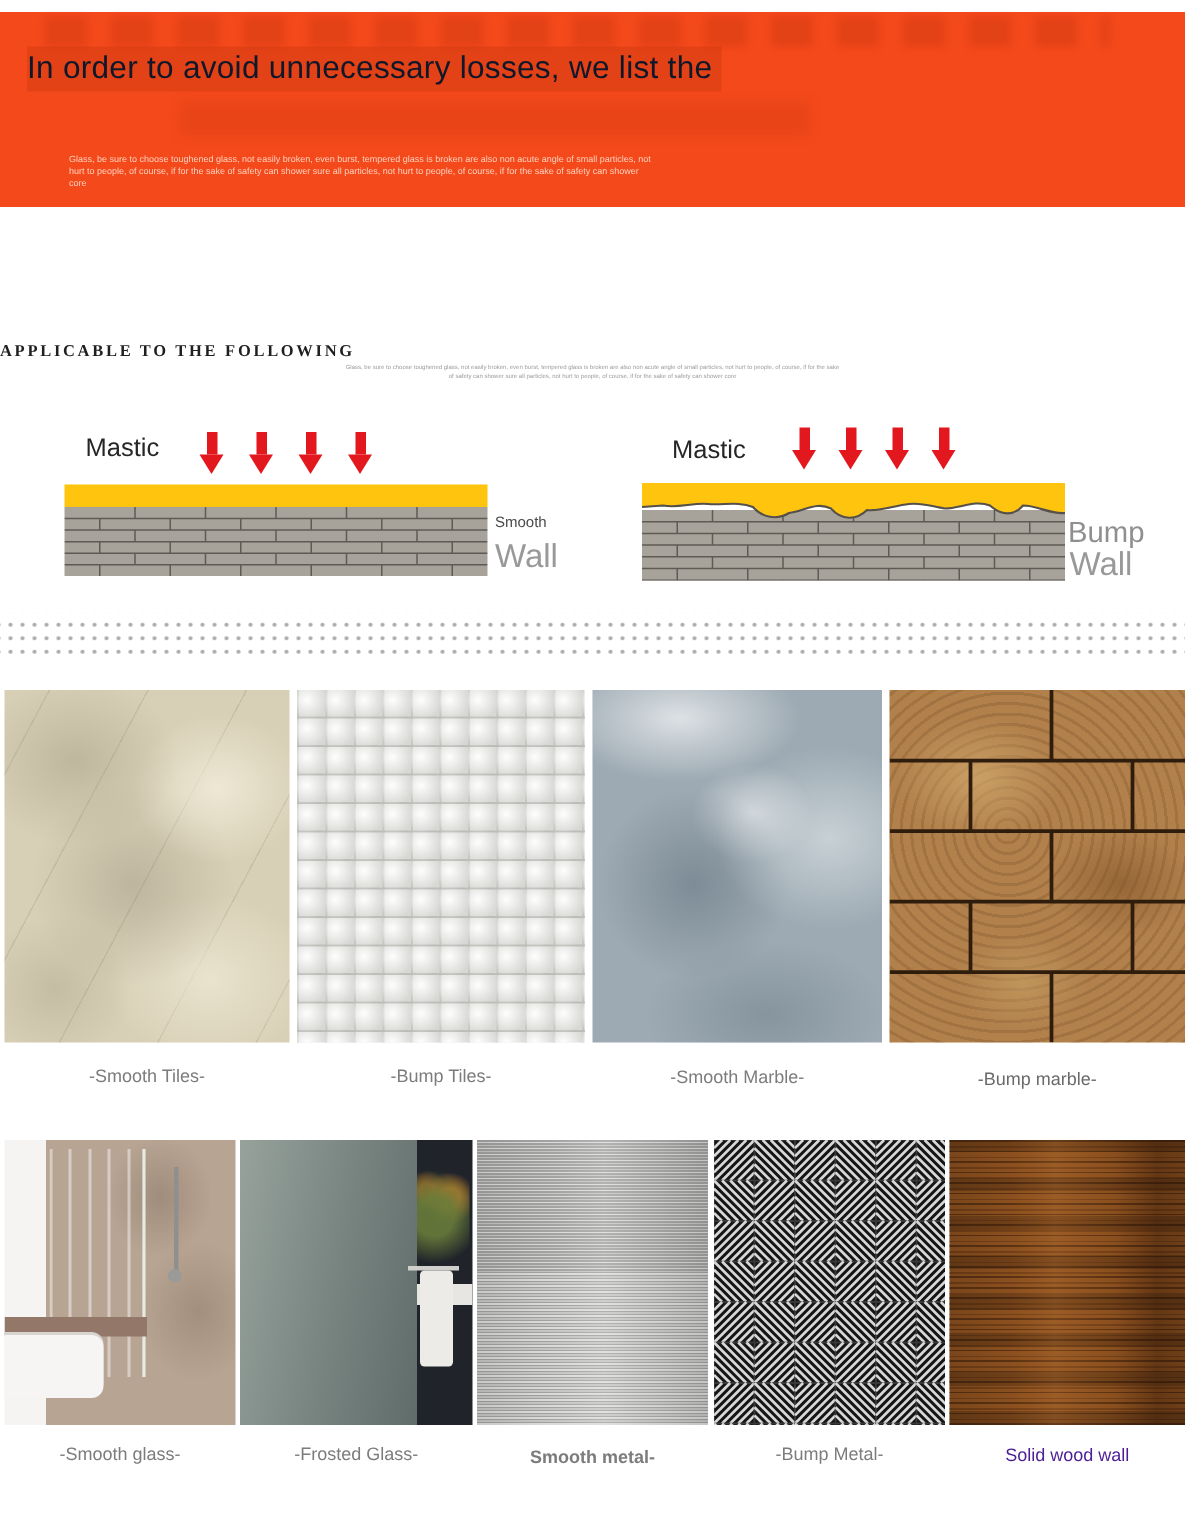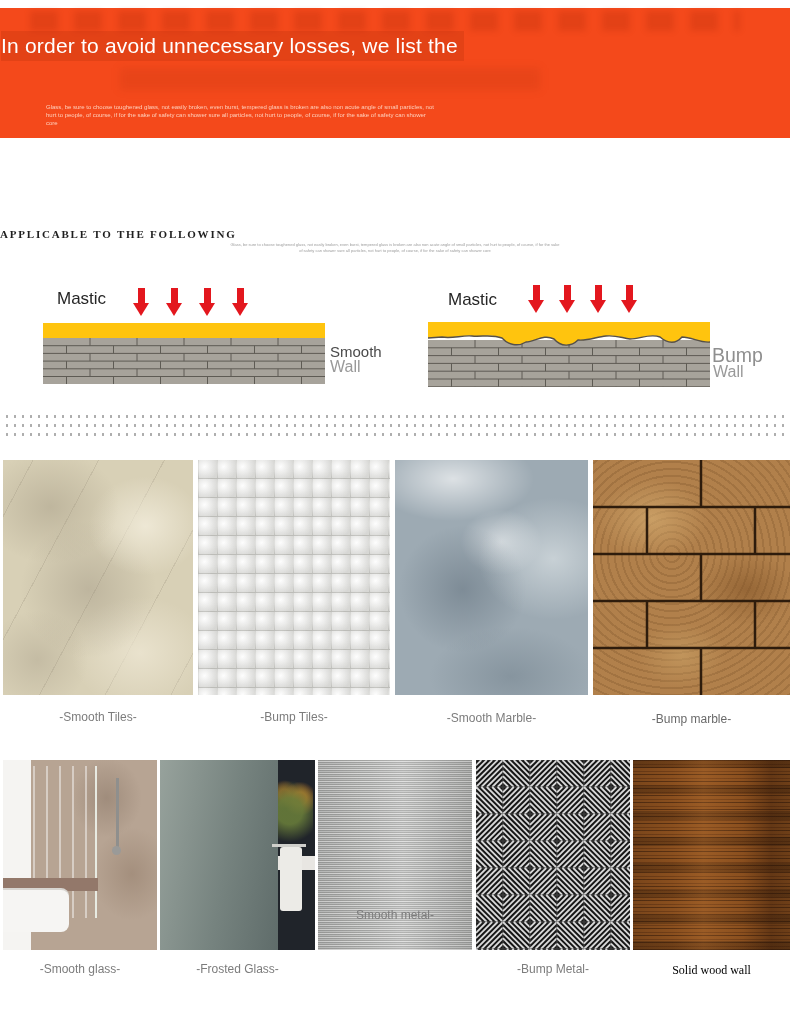--- a/index.html
+++ b/index.html
@@ -6,21 +6,21 @@
   .page{position:relative;width:790px;height:1011px;background:#fff;overflow:hidden;
         font-family:"Liberation Sans",sans-serif;}
 
   
   .banner{position:absolute;left:0;top:8px;width:790px;height:130px;background:#f4491b;}
   .banner-smudge{position:absolute;left:30px;top:3px;right:50px;height:20px;
      background:repeating-linear-gradient(90deg, rgba(140,25,0,.28) 0 28px, transparent 28px 44px);
      filter:blur(3px);opacity:.6;}
   .banner-smudge2{position:absolute;left:120px;top:60px;width:420px;height:22px;
      background:rgba(150,30,5,.12);filter:blur(4px);}
-  .banner-l{position:absolute;left:1px;color:#ffffff;font-size:21px;letter-spacing:.2px;}
+  .banner-l{position:absolute;left:18px;color:#0f172a;font-size:21px;letter-spacing:.2px;}
   .banner-l span{background:rgba(190,50,12,.30);padding:3px 6px 4px 0;}
   .banner-l1{top:26px;}
   .banner-l2{top:60px;}
   .banner-note{position:absolute;left:46px;top:95px;width:392px;font-size:6px;line-height:8px;
      color:#ffd2bf;}
 
   
   .sec-title{position:absolute;top:177px;left:0;width:790px;text-align:center;
      font-size:28px;color:#3c3c3c;}
   .sec-sub{position:absolute;top:228px;left:0;width:790px;
@@ -38,23 +38,23 @@
   .ar-right{left:528px;top:285px;gap:15px;}
   .arrow{position:relative;width:16px;height:28px;}
   .arrow::before{content:"";position:absolute;left:4.5px;top:0;width:7px;height:15px;background:#e3171e;}
   .arrow::after{content:"";position:absolute;left:0;top:15px;width:0;height:0;
      border-left:8px solid transparent;border-right:8px solid transparent;border-top:13px solid #e3171e;}
   .mastic-bar-left{position:absolute;left:43px;top:323px;width:282px;height:15px;background:#ffc40e;}
   .mastic-right{position:absolute;left:428px;top:322px;}
   .wall{position:absolute;background:#a7a39b;}
   .wall-left{left:43px;top:338px;}
   .wall-right{left:428px;top:340px;}
-  .wall-cap{position:absolute;color:#4a4a4a;font-size:15px;}
+  .wall-cap{position:absolute;color:#4a4a4a;font-size:10px;}
   .wc-smooth{left:330px;top:343px;}
-  .wall-word{position:absolute;color:#999;font-size:16px;}
+  .wall-word{position:absolute;color:#999;font-size:22px;}
   .ww-left{left:330px;top:358px;}
   .wc-bump{left:712px;top:344px;font-size:19.5px;color:#8f8f8f;position:absolute;}
   .ww-right{left:713px;top:363px;}
 
   
   .dots{position:absolute;left:0;top:409px;width:790px;height:27px;
      background-image:radial-gradient(circle,#adadad 1.1px,transparent 1.5px);
      background-size:8px 9px;background-position:3px 3px;}
 
   
@@ -785,17 +785,17 @@
           <line x1="162" y1="205.2" x2="151.2" y2="216"></line>
           <line x1="156.6" y1="189" x2="135" y2="210.6"></line>
           <line x1="162" y1="210.6" x2="156.6" y2="216"></line>
         </g>
       </svg>
   </div>
   <div class="tile tex-wood" style="left:633px;top:760px;width:157px;height:190px;"></div>
 
   <div class="tile-label" style="left:3px;top:962px;width:154px;">-Smooth glass-</div>
   <div class="tile-label" style="left:160px;top:962px;width:155px;">-Frosted Glass-</div>
-  <div class="tile-label" style="left:318px;top:908px;width:154px;">Smooth metal-</div>
+  <div class="tile-label" style="left:318px;top:964px;width:154px;font-weight:bold;">Smooth metal-</div>
   <div class="tile-label" style="left:476px;top:962px;width:154px;">-Bump Metal-</div>
-  <div class="tile-label" style="left:633px;top:963px;width:157px;color:#000000;font-family:Liberation Serif, serif;">Solid wood wall</div>
+  <div class="tile-label" style="left:633px;top:963px;width:157px;color:#4c1d95;">Solid wood wall</div>
 
 </div>
 
 </body></html>

